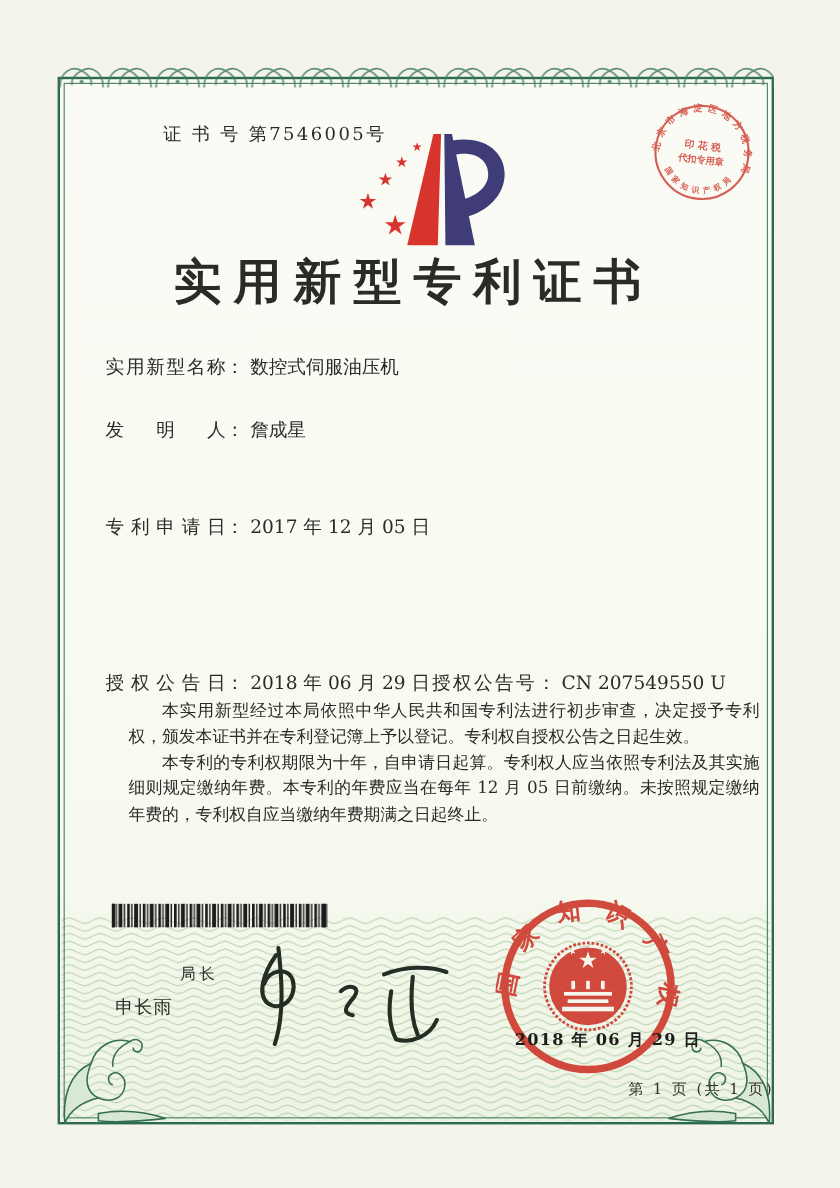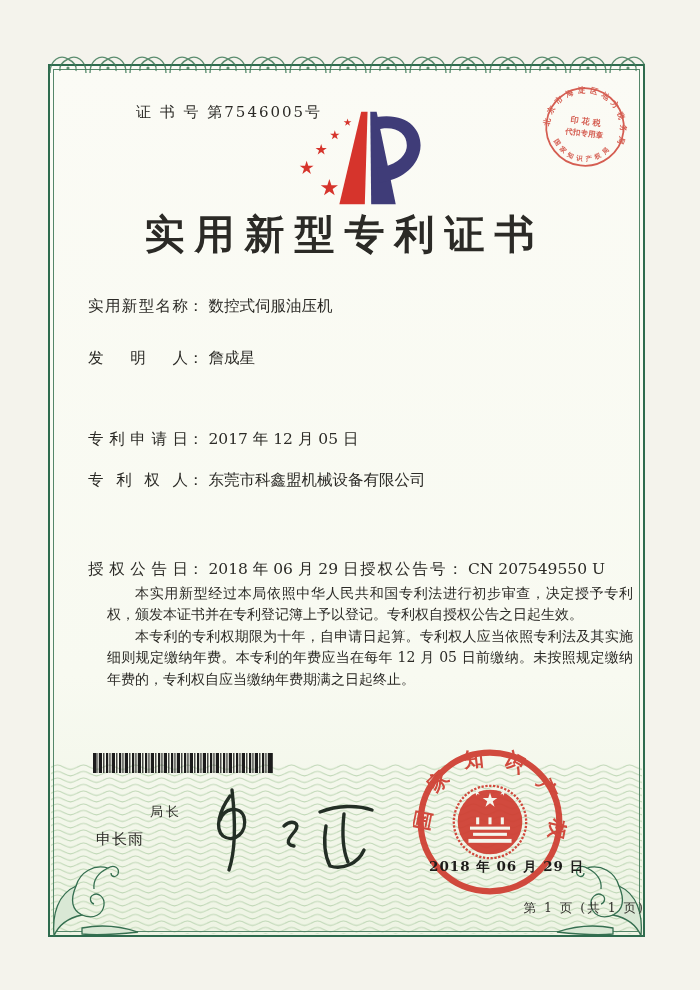--- a/index.html
+++ b/index.html
@@ -114,24 +114,20 @@
     <span class="val">詹成星</span>
   </div>
   <div class="row" style="top:295px">
     <span class="lbl">实用新型名称</span><span class="col">：</span>
     <span class="val">数控式伺服油压机</span>
   </div>
   <div class="row" style="top:428px">
     <span class="lbl">专利申请日</span><span class="col">：</span>
     <span class="val">2017 年 12 月 05 日</span>
   </div>
-  <div class="row" style="top:469px">
-    <span class="lbl">专利权人</span><span class="col">：</span>
-    <span class="val">东莞市科鑫盟机械设备有限公司</span>
-  </div>
   <div class="row" style="top:558px">
     <span class="lbl">授权公告日</span><span class="col">：</span>
     <span class="val">2018 年 06 月 29 日</span>
     <span class="grant-no">
       <span class="lbl2">授权公告号</span><span>：</span>
       <span>CN 207549550 U</span>
     </span>
   </div>
 
   <div class="body-text">

